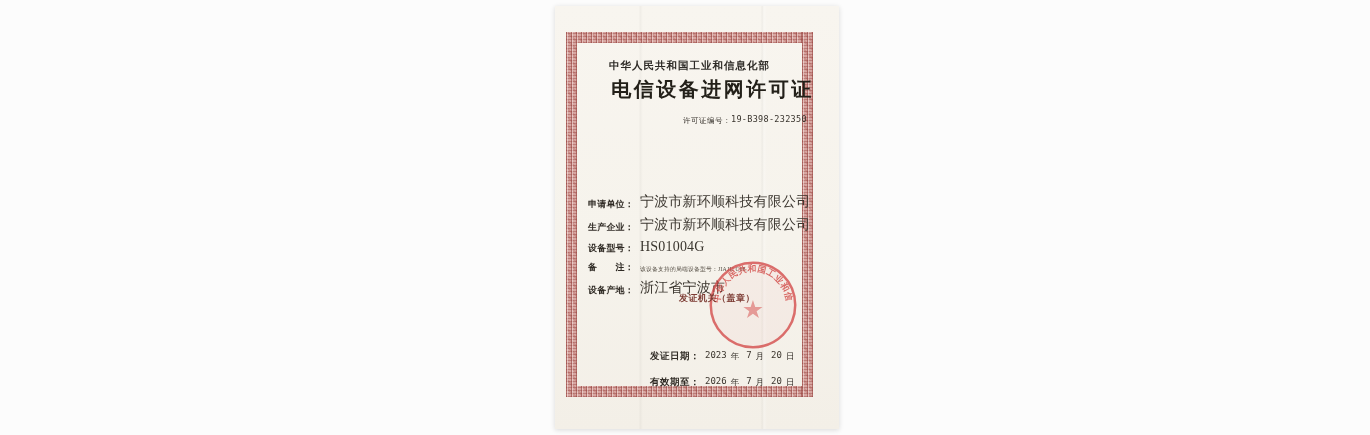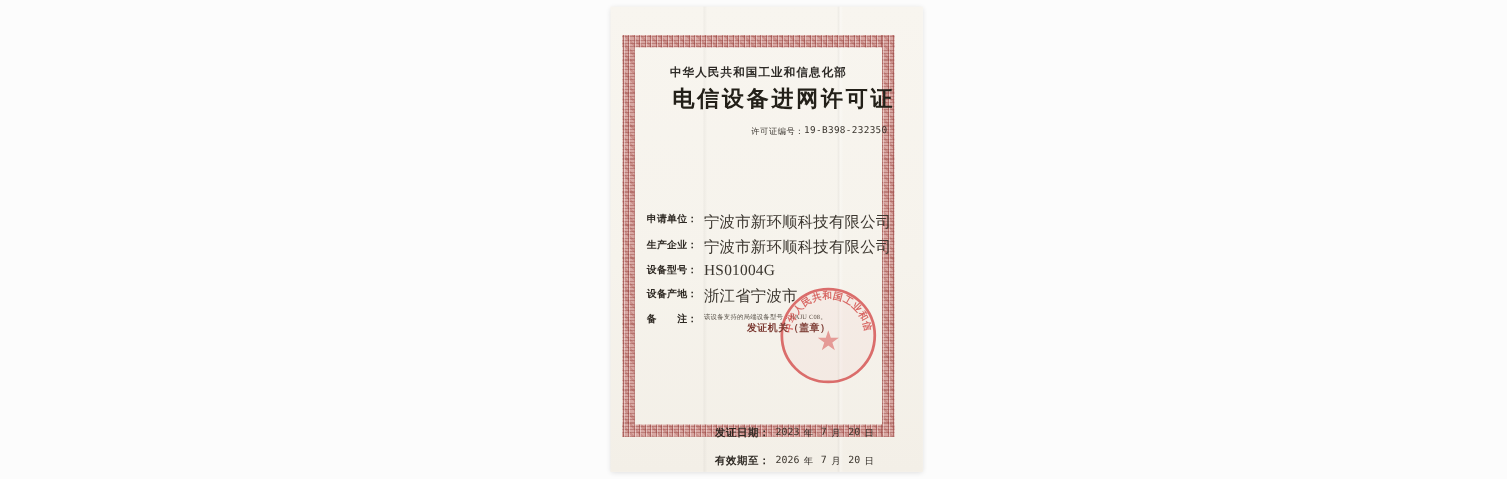--- a/index.html
+++ b/index.html
@@ -50,35 +50,35 @@
   .license-num{
     font-family:"DejaVu Sans Mono", monospace;
     font-size:8.5px;letter-spacing:.3px;position:relative;top:-1.5px;color:#38332c;
   }
   .body-par{
     position:absolute;left:33px;top:126px;width:213px;
     font-size:9.5px;line-height:17px;text-align:justify;text-indent:2em;
     color:#332e28;letter-spacing:.3px;
   }
   .fields{position:absolute;left:33px;top:187px;width:214px;}
-  .frow{display:flex;align-items:flex-start;margin-bottom:5.2px;min-height:11px;}
+  .frow{display:flex;align-items:flex-end;margin-bottom:5.2px;min-height:11px;}
   .flabel{
     flex:0 0 52px;font-size:9px;font-weight:700;color:#2f2a24;
     letter-spacing:.2px;white-space:nowrap;
   }
   .fvalue{font-size:14px;color:#3b362f;letter-spacing:.2px;white-space:nowrap;}
   .fvalue.small{font-size:5.8px;color:#575047;letter-spacing:.2px;}
   
   .seal-svg{position:absolute;left:150px;top:251px;width:96px;height:96px;opacity:.85;}
   .seal-label{
     position:absolute;left:124px;top:286px;width:112px;text-align:left;
     font-size:9px;font-weight:700;color:#7c3b33;letter-spacing:.5px;
   }
   
-  .dates{position:absolute;left:95px;top:339px;width:150px;color:#2f2a24;margin-top:38px;}
+  .dates{position:absolute;left:95px;top:339px;width:150px;color:#2f2a24;}
   .drow{margin-bottom:8px;white-space:nowrap;}
   .dlabel{font-size:9.5px;font-weight:700;letter-spacing:.5px;}
   .dnum{
     font-family:"DejaVu Sans Mono", monospace;font-size:9px;color:#3b352d;
     position:relative;top:-1px;margin:0 2px 0 5px;
   }
   .dunit{font-size:8.5px;margin:0 2px;}
 </style>
 </head>
 <body>
@@ -105,26 +105,26 @@
     </div>
     <div class="frow">
       <span class="flabel">生产企业：</span>
       <span class="fvalue">宁波市新环顺科技有限公司</span>
     </div>
     <div class="frow">
       <span class="flabel">设备型号：</span>
       <span class="fvalue">HS01004G</span>
     </div>
     <div class="frow">
+      <span class="flabel">备　　注：</span>
+      <span class="fvalue small">该设备支持的局端设备型号：JIAJU C08。</span>
+    </div>
+    <div class="frow">
       <span class="flabel">设备产地：</span>
       <span class="fvalue">浙江省宁波市</span>
-    </div>
-    <div class="frow">
-      <span class="flabel">备　　注：</span>
-      <span class="fvalue small">该设备支持的局端设备型号：JIAJU C08。</span>
     </div>
   </div>
 
   <svg class="seal-svg" viewBox="0 0 100 100">
     <defs>
       <path id="sealArc" d="M 15,50 A 35,35 0 1 1 85,50" fill="none"></path>
     </defs>
     <circle cx="50" cy="50" r="44" fill="rgba(220,90,85,0.06)" stroke="#d13b3b" stroke-width="2.6" opacity="0.85"></circle>
     <text font-size="9" fill="#cf3e3c" font-weight="bold" letter-spacing="0.5" opacity="0.9">
       <textPath href="#sealArc" startOffset="2">中华人民共和国工业和信息化部</textPath>

